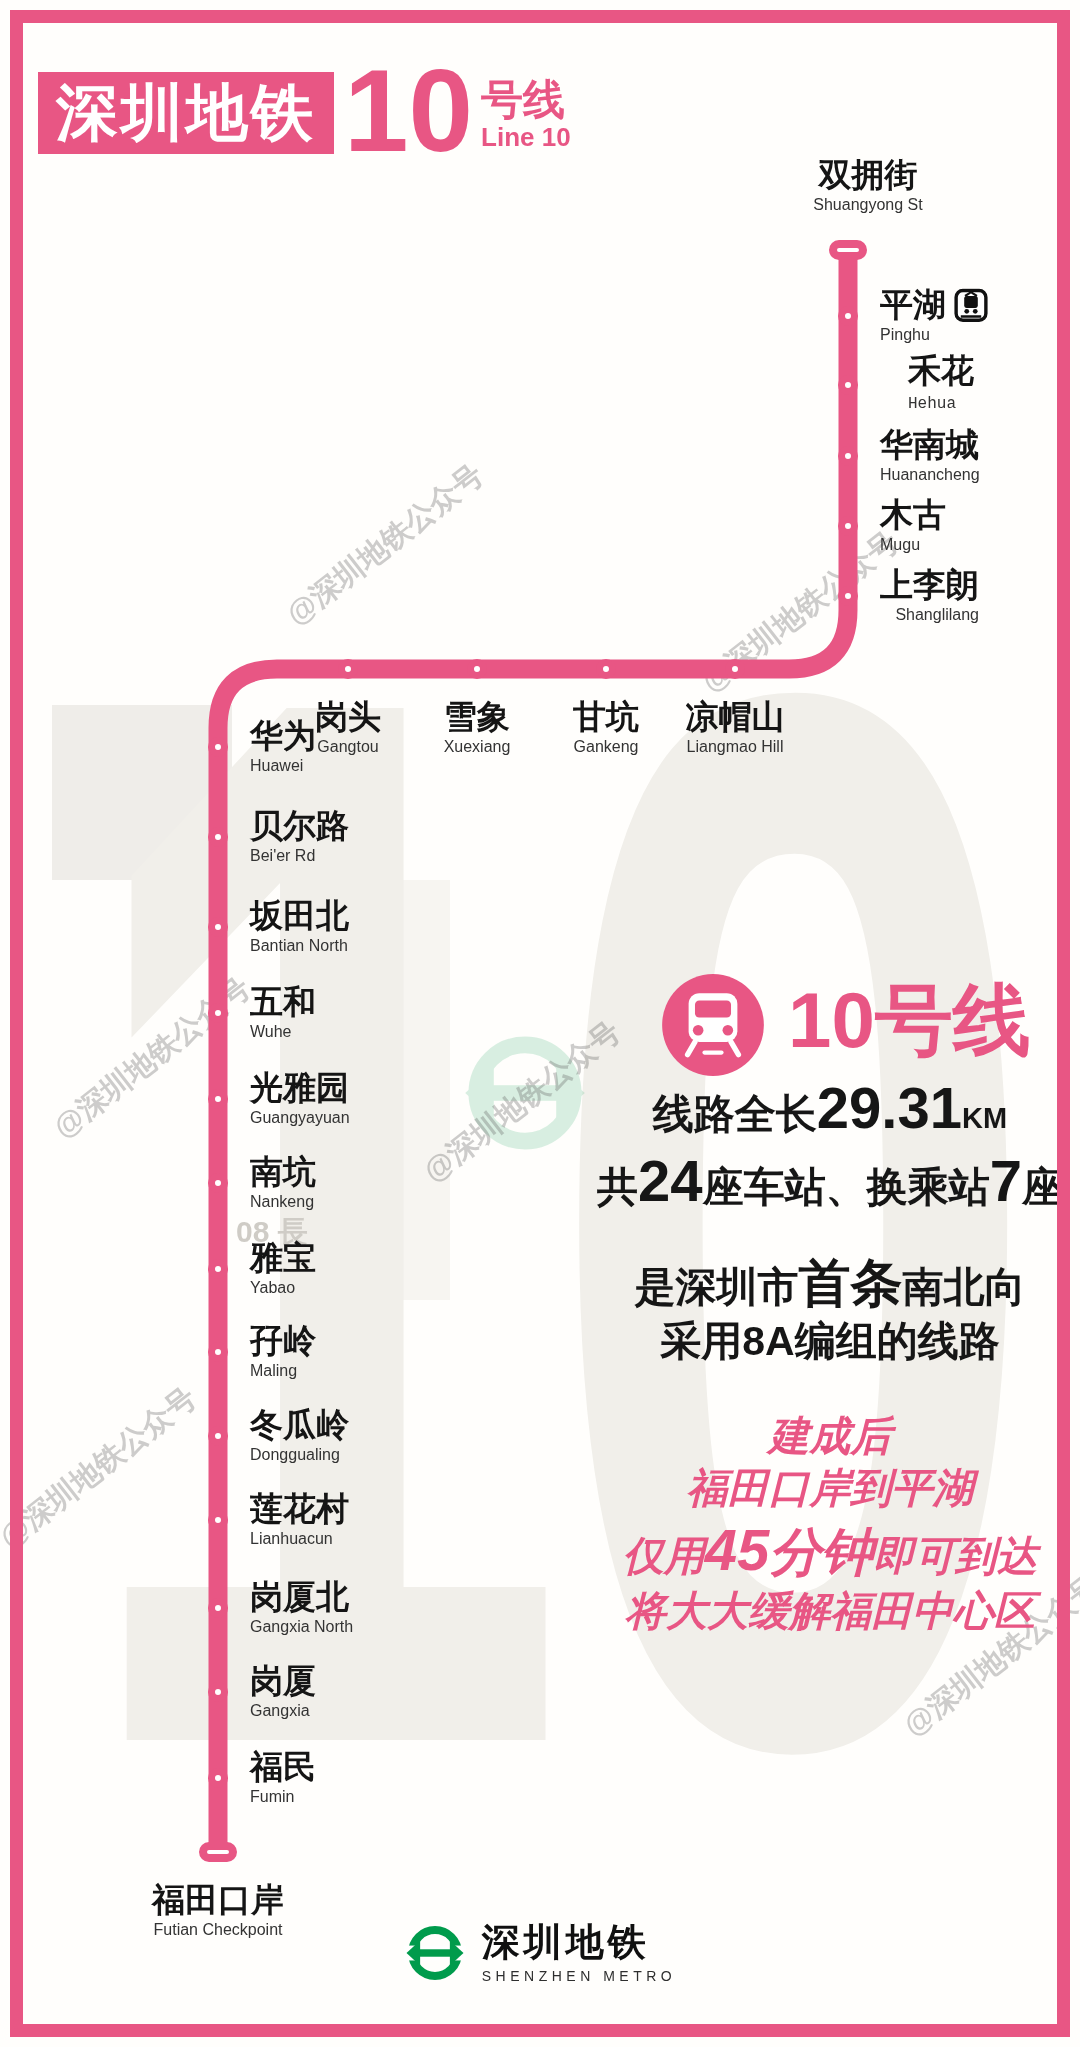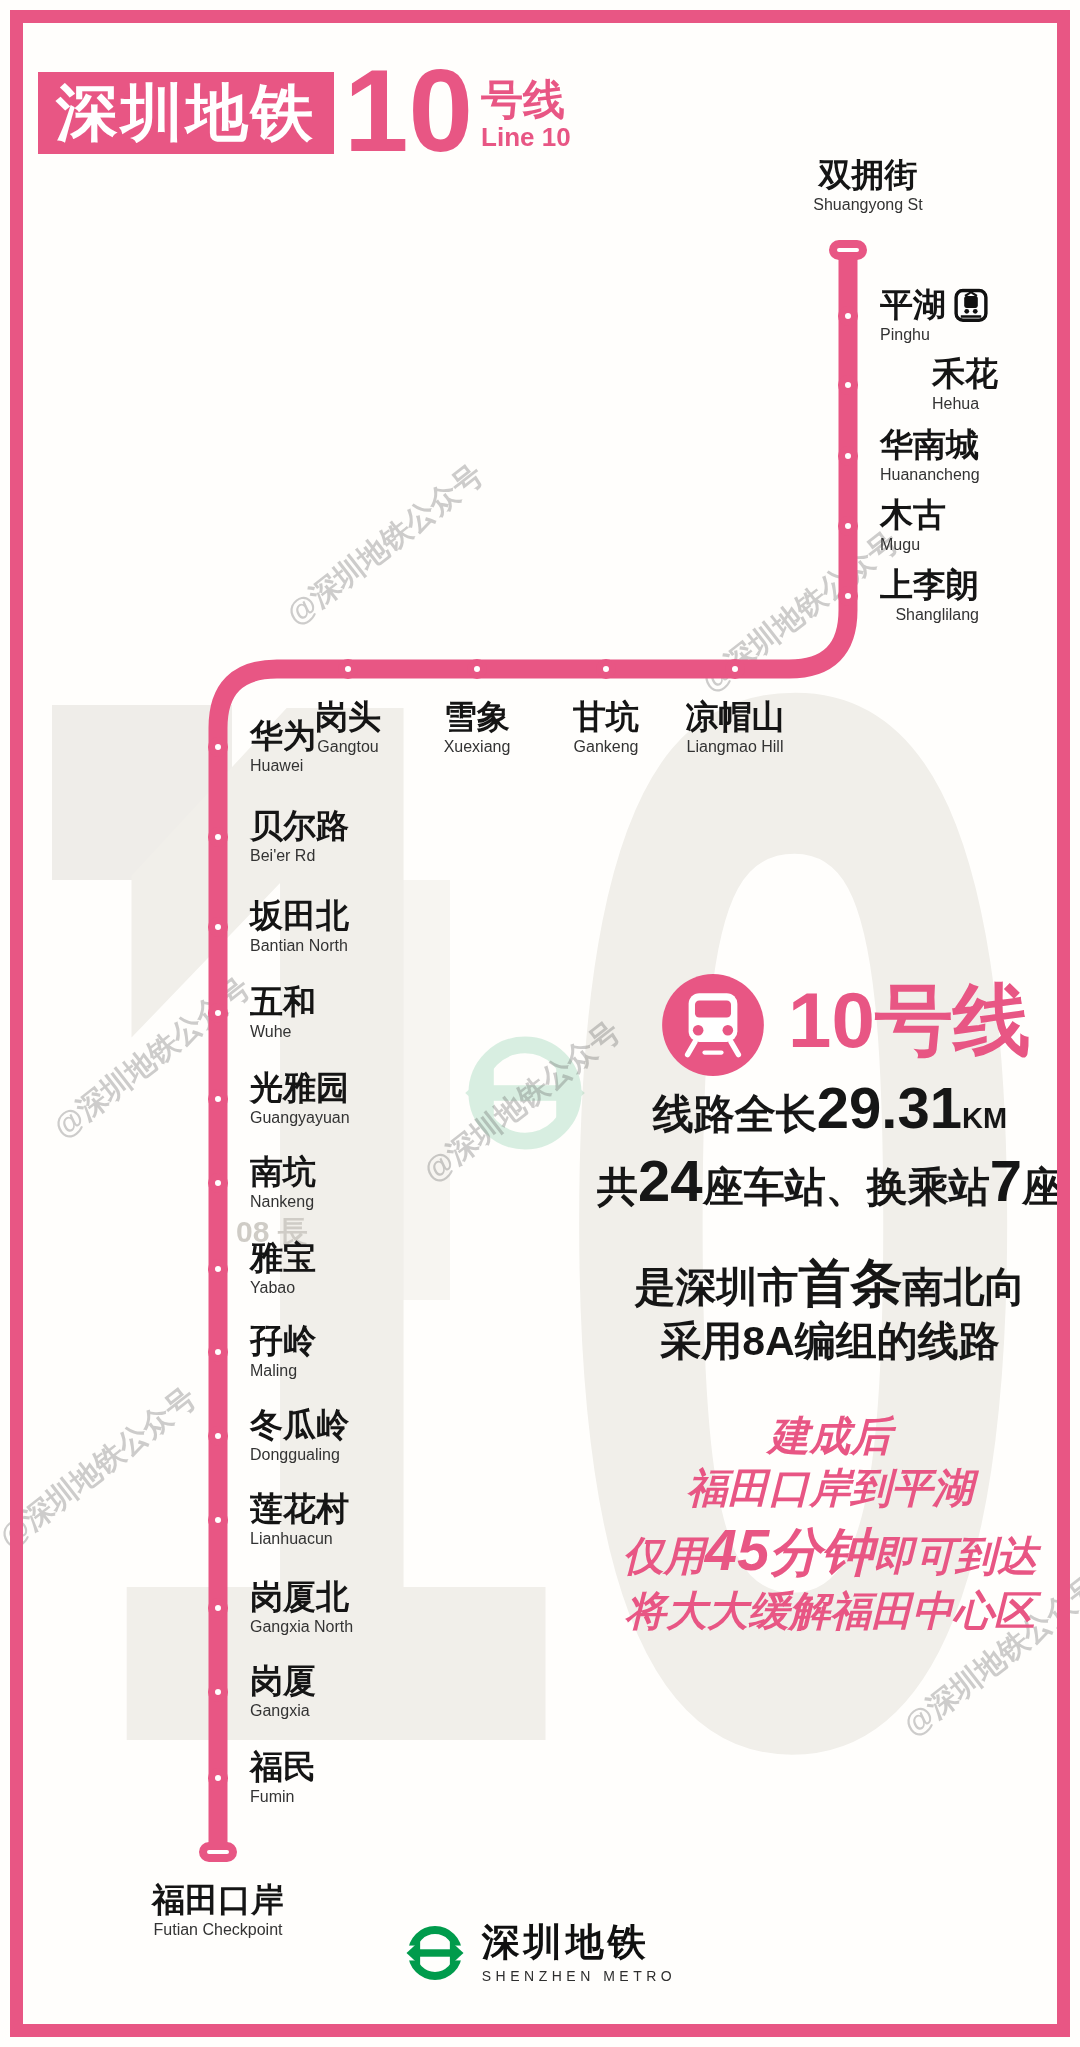--- a/index.html
+++ b/index.html
@@ -124,21 +124,21 @@
             <path d="M13 9 L20 4.5 L27 9" fill="none" stroke="#111" stroke-width="2.5"></path>
             <rect x="12" y="9" width="16" height="14" rx="3" fill="#111"></rect>
             <circle cx="15" cy="27" r="2.8" fill="#111"></circle>
             <circle cx="25" cy="27" r="2.8" fill="#111"></circle>
             <path d="M8 33 L32 33" stroke="#111" stroke-width="3"></path>
           </svg>
         </div>
         <div class="en">Pinghu</div>
       </div>
       <div class="dot" style="left: 848px; top: 385px;"></div>
-      <div class="st-label o-right" style="left: 932px; top: 385px;">
+      <div class="st-label o-right" style="left: 908px; top: 385px; font-family: Liberation Mono, monospace;">
         <div class="cn">
           <span>禾花</span>
         </div>
         <div class="en">Hehua</div>
       </div>
       <div class="dot" style="left: 848px; top: 456px;"></div>
       <div class="st-label o-right" style="left: 880px; top: 456px;">
         <div class="cn">
           <span>华南城</span>
         </div>

